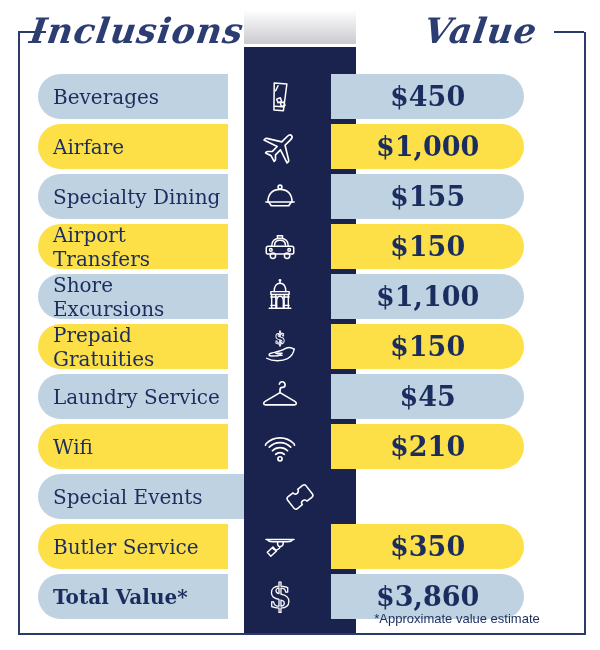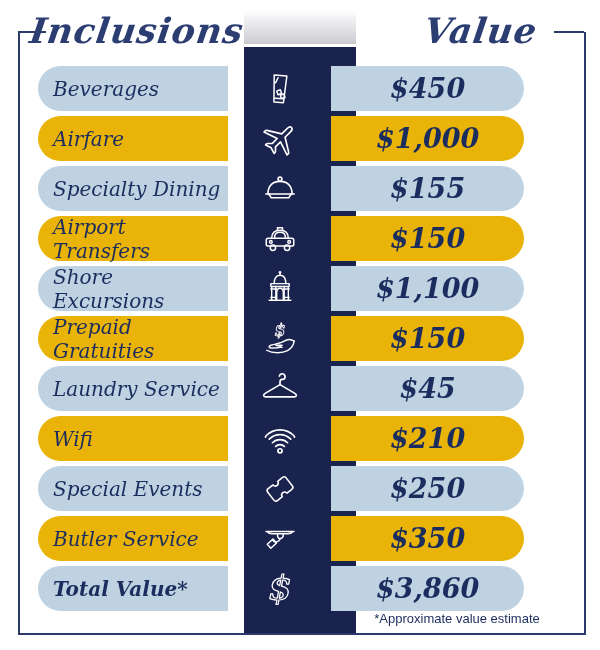--- a/index.html
+++ b/index.html
@@ -14,29 +14,29 @@
   .script-title{position:absolute;top:2px;height:56px;display:flex;align-items:center;justify-content:center;
                 color:#2c3d72;font-style:italic;font-size:35px;font-weight:bold;letter-spacing:1px;
                 transform:skewX(-8deg);}
   .title-inclusions{left:30px;width:214px;}
   .title-value{left:398px;width:166px;}
   
   .center-gradient{position:absolute;left:244px;top:10px;width:112px;height:34px;
                    background:linear-gradient(to bottom,#ffffff 0%,#e2e2e6 55%,#c9c9cf 100%);}
   .center-col{position:absolute;left:244px;top:47px;width:112px;height:586px;background:#1a224e;}
   
-  .rows{position:absolute;left:0;top:66px;width:524px;font-style:italic;}
+  .rows{position:absolute;left:0;top:74px;width:524px;}
   .row{display:flex;height:45px;margin-bottom:5px;margin-left:38px;}
   .pill{display:flex;align-items:center;color:#1b2d5e;}
   .pill-left{width:206px;border-radius:23px 0 0 23px;padding-left:15px;box-sizing:border-box;
              font-size:20px;}
   .pill-right{width:210px;border-radius:0 23px 23px 0;justify-content:center;
               font-size:27px;font-weight:bold;}
   .blue{background:#bfd2e1;}
-  .cream{background:#eab308;}
+  .cream{background:#fde047;}
   .bold{font-weight:bold;}
   .icon-cell{width:112px;display:flex;align-items:center;justify-content:center;}
   .icon-cell svg{display:block;}
   
   .footnote{position:absolute;left:344px;top:611px;width:226px;text-align:center;
             font-family:"Liberation Sans","DejaVu Sans",sans-serif;font-size:13px;color:#1b2d5e;}
 </style>
 </head>
 <body>
 
@@ -200,23 +200,20 @@
 
     <div class="row">
       <div class="pill pill-left blue">
         <span>Special Events</span>
       </div>
       <div class="icon-cell">
         <svg width="40" height="40" viewBox="0 0 48 48" fill="none" stroke="#fff" stroke-width="1.9" stroke-linecap="round" stroke-linejoin="round">
           <path transform="rotate(-38 24 24)" d="M13 15 H20.5 A3.5 3.5 0 0 0 27.5 15 H35 Q38 15 38 18 V30 Q38 33 35 33 H27.5 A3.5 3.5 0 0 0 20.5 33 H13 Q10 33 10 30 V18 Q10 15 13 15 Z"></path>
         </svg>
       </div>
-      <div class="pill pill-right blue">
-        <span>$250</span>
-      </div>
     </div>
 
     <div class="row">
       <div class="pill pill-left cream">
         <span>Butler Service</span>
       </div>
       <div class="icon-cell">
         <svg width="42" height="42" viewBox="0 0 48 48" fill="none" stroke="#fff" stroke-width="1.7" stroke-linecap="round" stroke-linejoin="round">
           <path d="M8 15.5 H40 M9.5 15.5 Q11 18 15 18 H33 Q37 18 38.5 15.5"></path>
           <path d="M21.5 18 C20.5 21.5 22 24 24.5 23.5 C26.8 23.2 28.2 21 27.5 18"></path>

